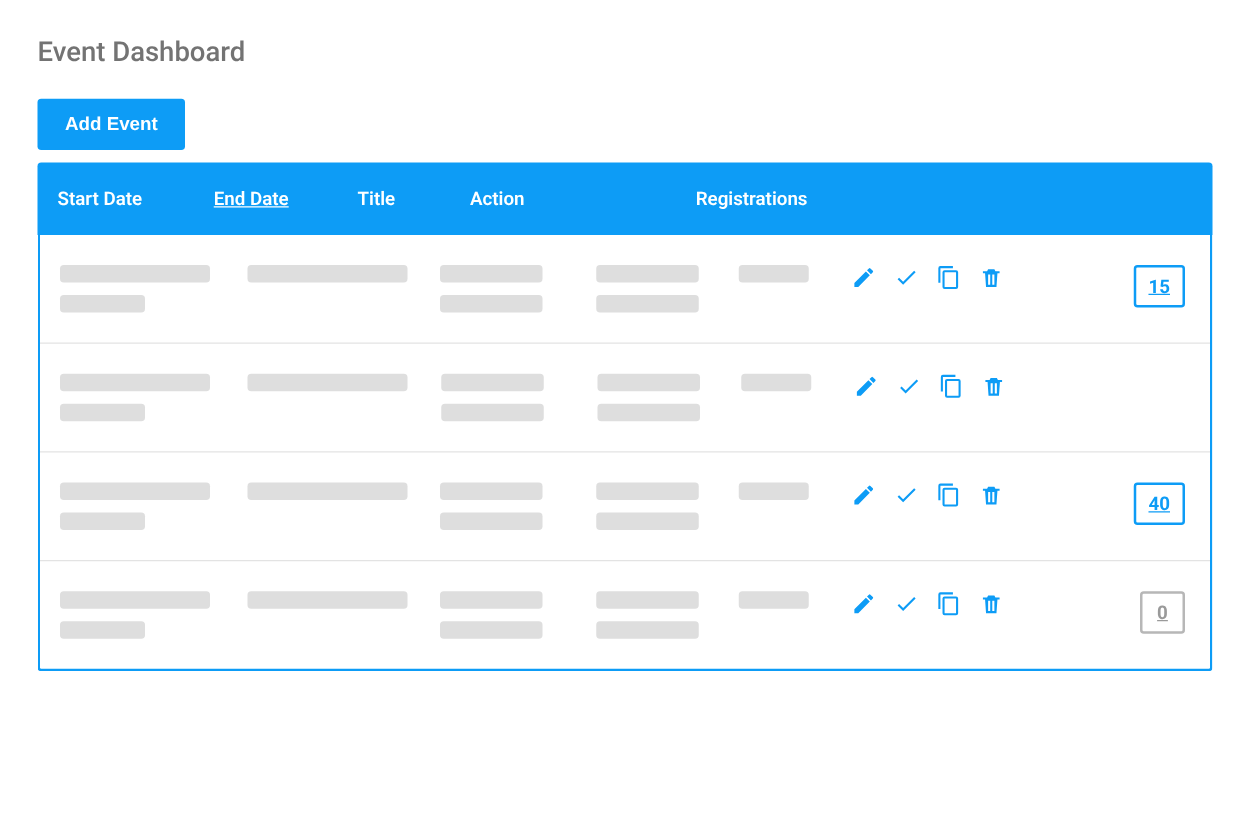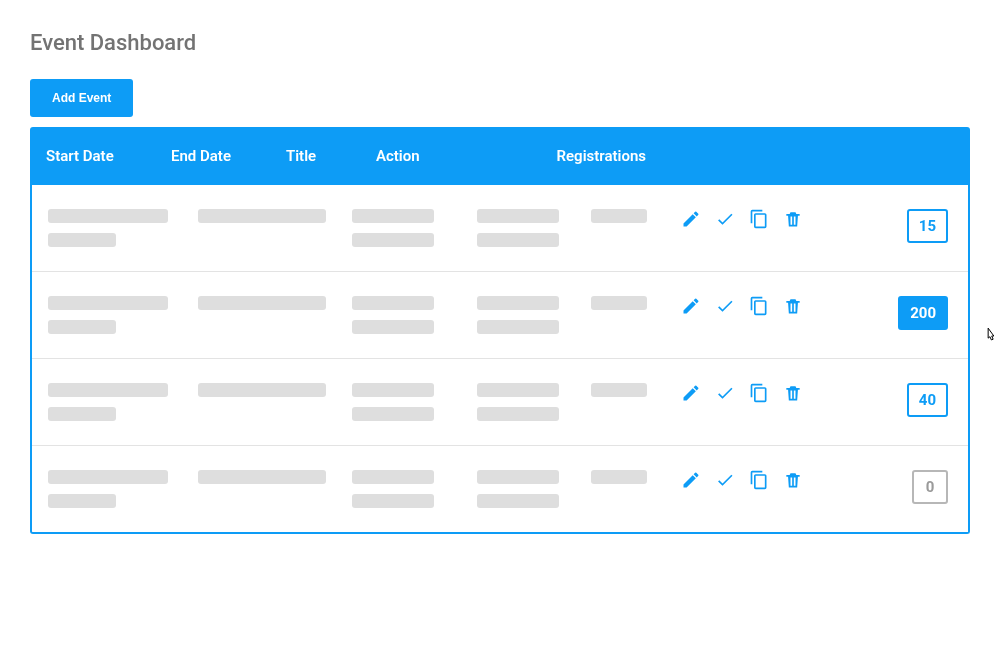--- a/index.html
+++ b/index.html
@@ -17,21 +17,21 @@
     .page-title {
       font-size: 22px;
       font-weight: 500;
       color: #737373;
       margin-bottom: 24px;
     }
     .add-event-btn {
       background: #0d9cf6;
       color: #ffffff;
       border: none;
-      font-size: 12px;
+      font-size: 15px;
       font-weight: 600;
       padding: 12px 22px;
       border-radius: 3px;
       cursor: pointer;
       margin-bottom: 10px;
     }
     .table-wrapper {
       width: 940px;
     }
     .table-header {
@@ -45,21 +45,21 @@
       font-size: 15px;
     }
     .table-body {
       border: 2px solid #0d9cf6;
       border-top: none;
       border-radius: 0 0 3px 3px;
     }
     .col-title    { width: 150px; }
     .col-location { width: 155px; }
     .col-start    { width: 125px; }
-    .col-end      { width: 115px; }
+    .col-end      { width: 115px; text-decoration: underline; }
     .col-viewed   { width: 90px;  }
     .col-action   { width: 152px; }
     .col-reg      { width: 120px; text-align: right; padding-right: 2px; }
 
     .row {
       display: flex;
       align-items: flex-start;
       padding: 24px 16px;
       border-bottom: 1px solid #e3e3e3;
     }
@@ -114,20 +114,21 @@
       color: #0d9cf6;
       background: #ffffff;
       font-weight: 700;
       font-size: 15px;
       padding: 6px 10px;
       border-radius: 3px;
       min-width: 36px;
       text-align: center;
       cursor: pointer;
       display: inline-block;
+      text-decoration: underline;
     }
     .reg-badge.active {
       background: #0d9cf6;
       color: #ffffff;
     }
     .reg-badge.muted {
       border-color: #b7b7b7;
       color: #9a9a9a;
     }
     .cursor-pointer-icon {
@@ -256,30 +257,20 @@
           <svg viewBox="0 0 24 24">
               <path d="M16 1H4a2 2 0 0 0-2 2v14h2V3h12V1zm3 4H8a2 2 0 0 0-2 2v14a2 2 0 0 0 2 2h11a2 2 0 0 0 2-2V7a2 2 0 0 0-2-2zm0 16H8V7h11v14z"></path>
             </svg>
         </button>
         <button class="icon-btn">
           <svg viewBox="0 0 24 24">
               <path d="M6 7h12l-1 14H7L6 7zm3 2v10h2V9H9zm4 0v10h2V9h-2zM9 4h6l1 2h4v2H4V6h4l1-2z"></path>
             </svg>
         </button>
       </div>
-      <div class="col-reg reg-cell">
-        <span class="reg-wrapper">
-          <span class="reg-badge active">200</span>
-          <span class="cursor-pointer-icon">
-            <svg viewBox="0 0 24 28">
-              <path fill="#ffffff" stroke="#000000" stroke-width="1.4" d="M8 3 L8 17 L10.5 15 L12.5 19.5 L15 18.5 L13 14 L16 14 Z"></path>
-            </svg>
-          </span>
-        </span>
-      </div>
     </div>
 
     <div class="row">
       <div class="col-title">
         <div class="placeholder-lines">
           <div class="ph ph-120"></div>
           <div class="ph ph-70"></div>
         </div>
       </div>
       <div class="col-location">

